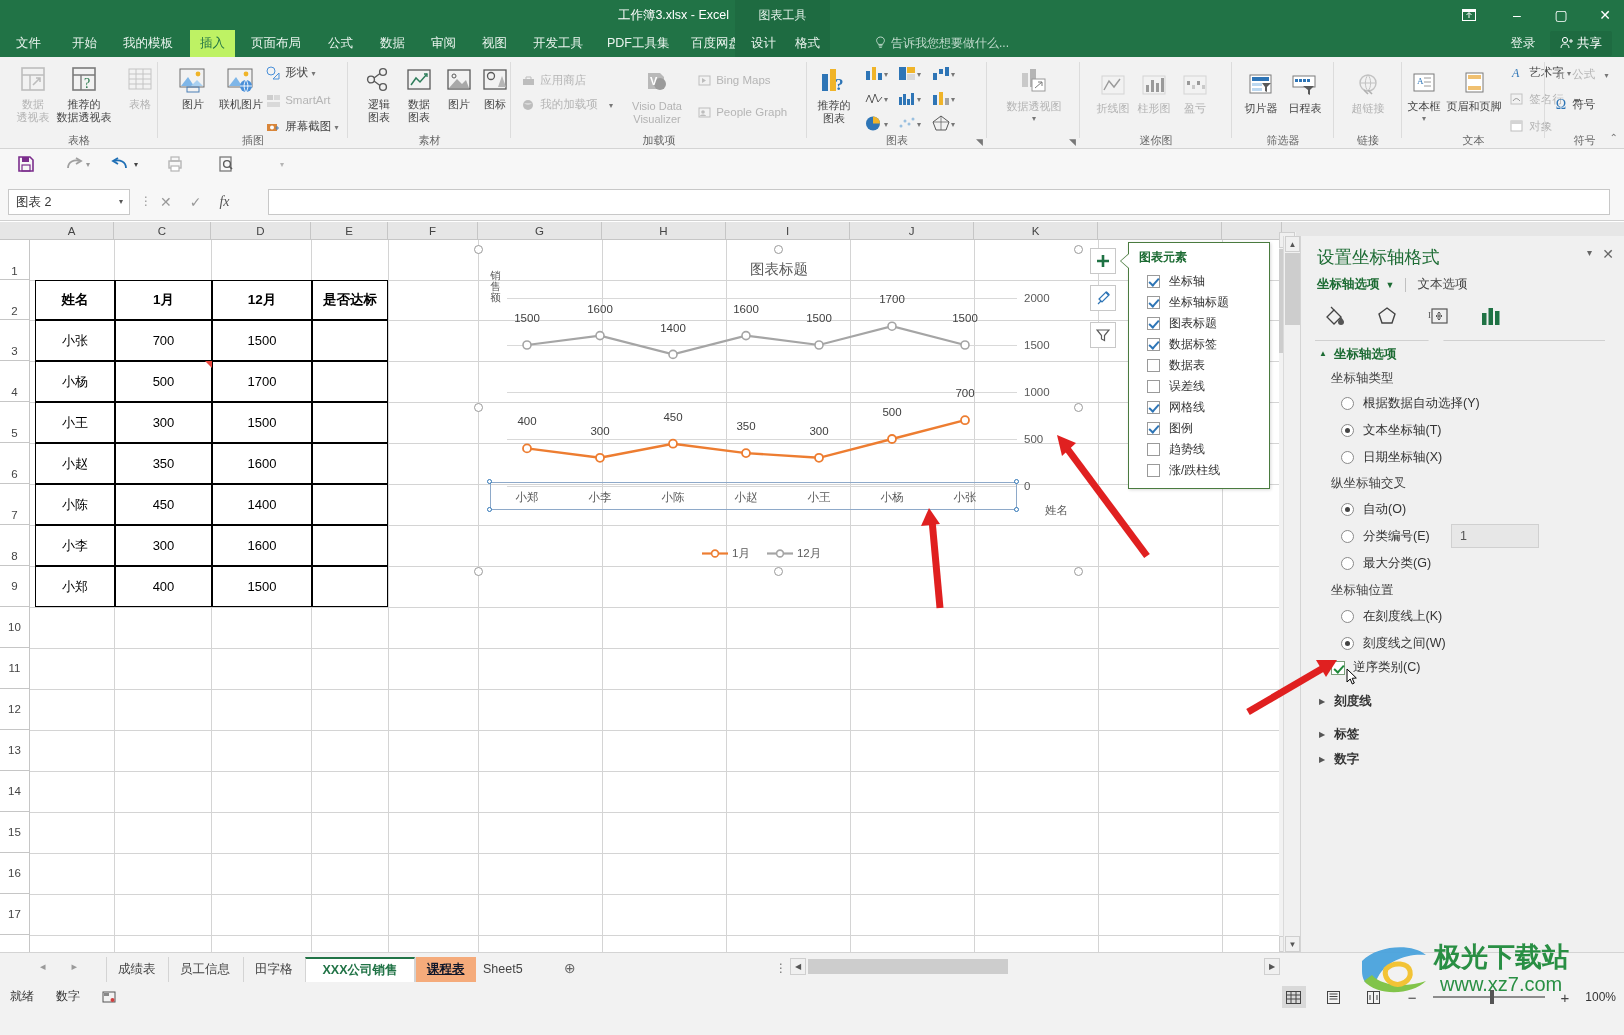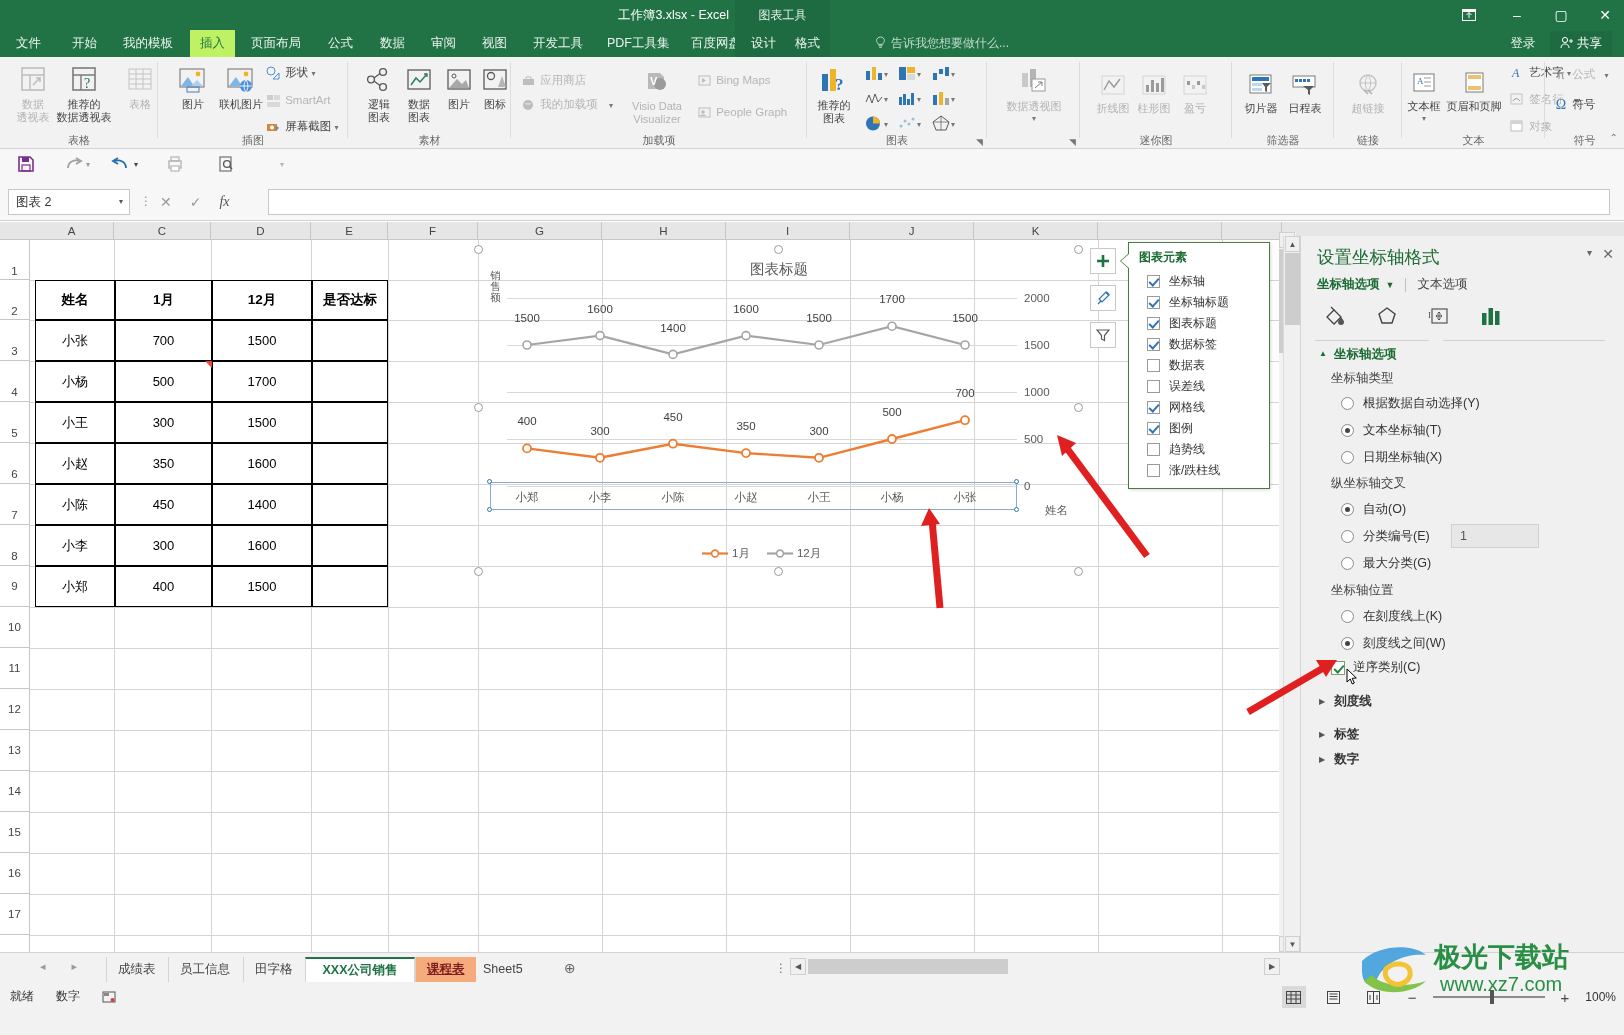--- a/index.html
+++ b/index.html
@@ -160,21 +160,21 @@
   .cursor{ position:absolute; width:12px; height:18px; }
 
   
   .sheetbar{ position:absolute; left:0; top:952px; width:1624px; height:30px; background:#f2f2f2;
      border-top:1px solid #d4d4d4;}
   .navarrows{ position:absolute; left:40px; top:7px; display:flex; gap:26px; color:#9a9a9a; font-size:11px;}
   .stab{ position:absolute; top:4px; height:26px; line-height:24px; font-size:12.5px; color:#444; padding:0 11px;
      border-left:1px solid #d4d4d4;}
   .stab.active{ background:#fff; color:#217346; font-weight:bold; border-top:2px solid #217346;
      border-left:1px solid #d4d4d4; border-right:1px solid #d4d4d4; line-height:22px;}
-  .stab.accent{ background:#f5ab7b; color:#7f1d1d; font-weight:bold;text-decoration:underline;}
+  .stab.accent{ background:#f5ab7b; color:#0f172a; font-weight:bold;text-decoration:underline;}
   .addsheet{ position:absolute; top:7px; font-size:14px; color:#666; }
   .hscroll{ position:absolute; left:790px; top:958px; width:490px; height:17px; background:#f2f2f2;}
   .hscroll .hb{ position:absolute; top:0; width:16px; height:17px; border:1px solid #cfcfcf; background:#f0f0f0;
       display:flex;align-items:center;justify-content:center; font-size:8px; color:#555;}
   .hscroll .hthumb{ position:absolute; left:18px; top:1px; width:200px; height:15px; background:#cdcdcd;}
   .statusbar{ position:absolute; left:0; top:982px; width:1624px; height:53px; background:#f2f2f2;}
   .status-left{ position:absolute; left:10px; top:6px; display:flex; gap:22px; align-items:center; font-size:12px; color:#333;}
   .status-right{ position:absolute; right:8px; top:4px; display:flex; gap:16px; align-items:center; font-size:12px; color:#333;}
   .viewbtn{ width:24px;height:22px; display:flex;align-items:center;justify-content:center;}
   .viewbtn.sel{ background:#d9d9d9;}

